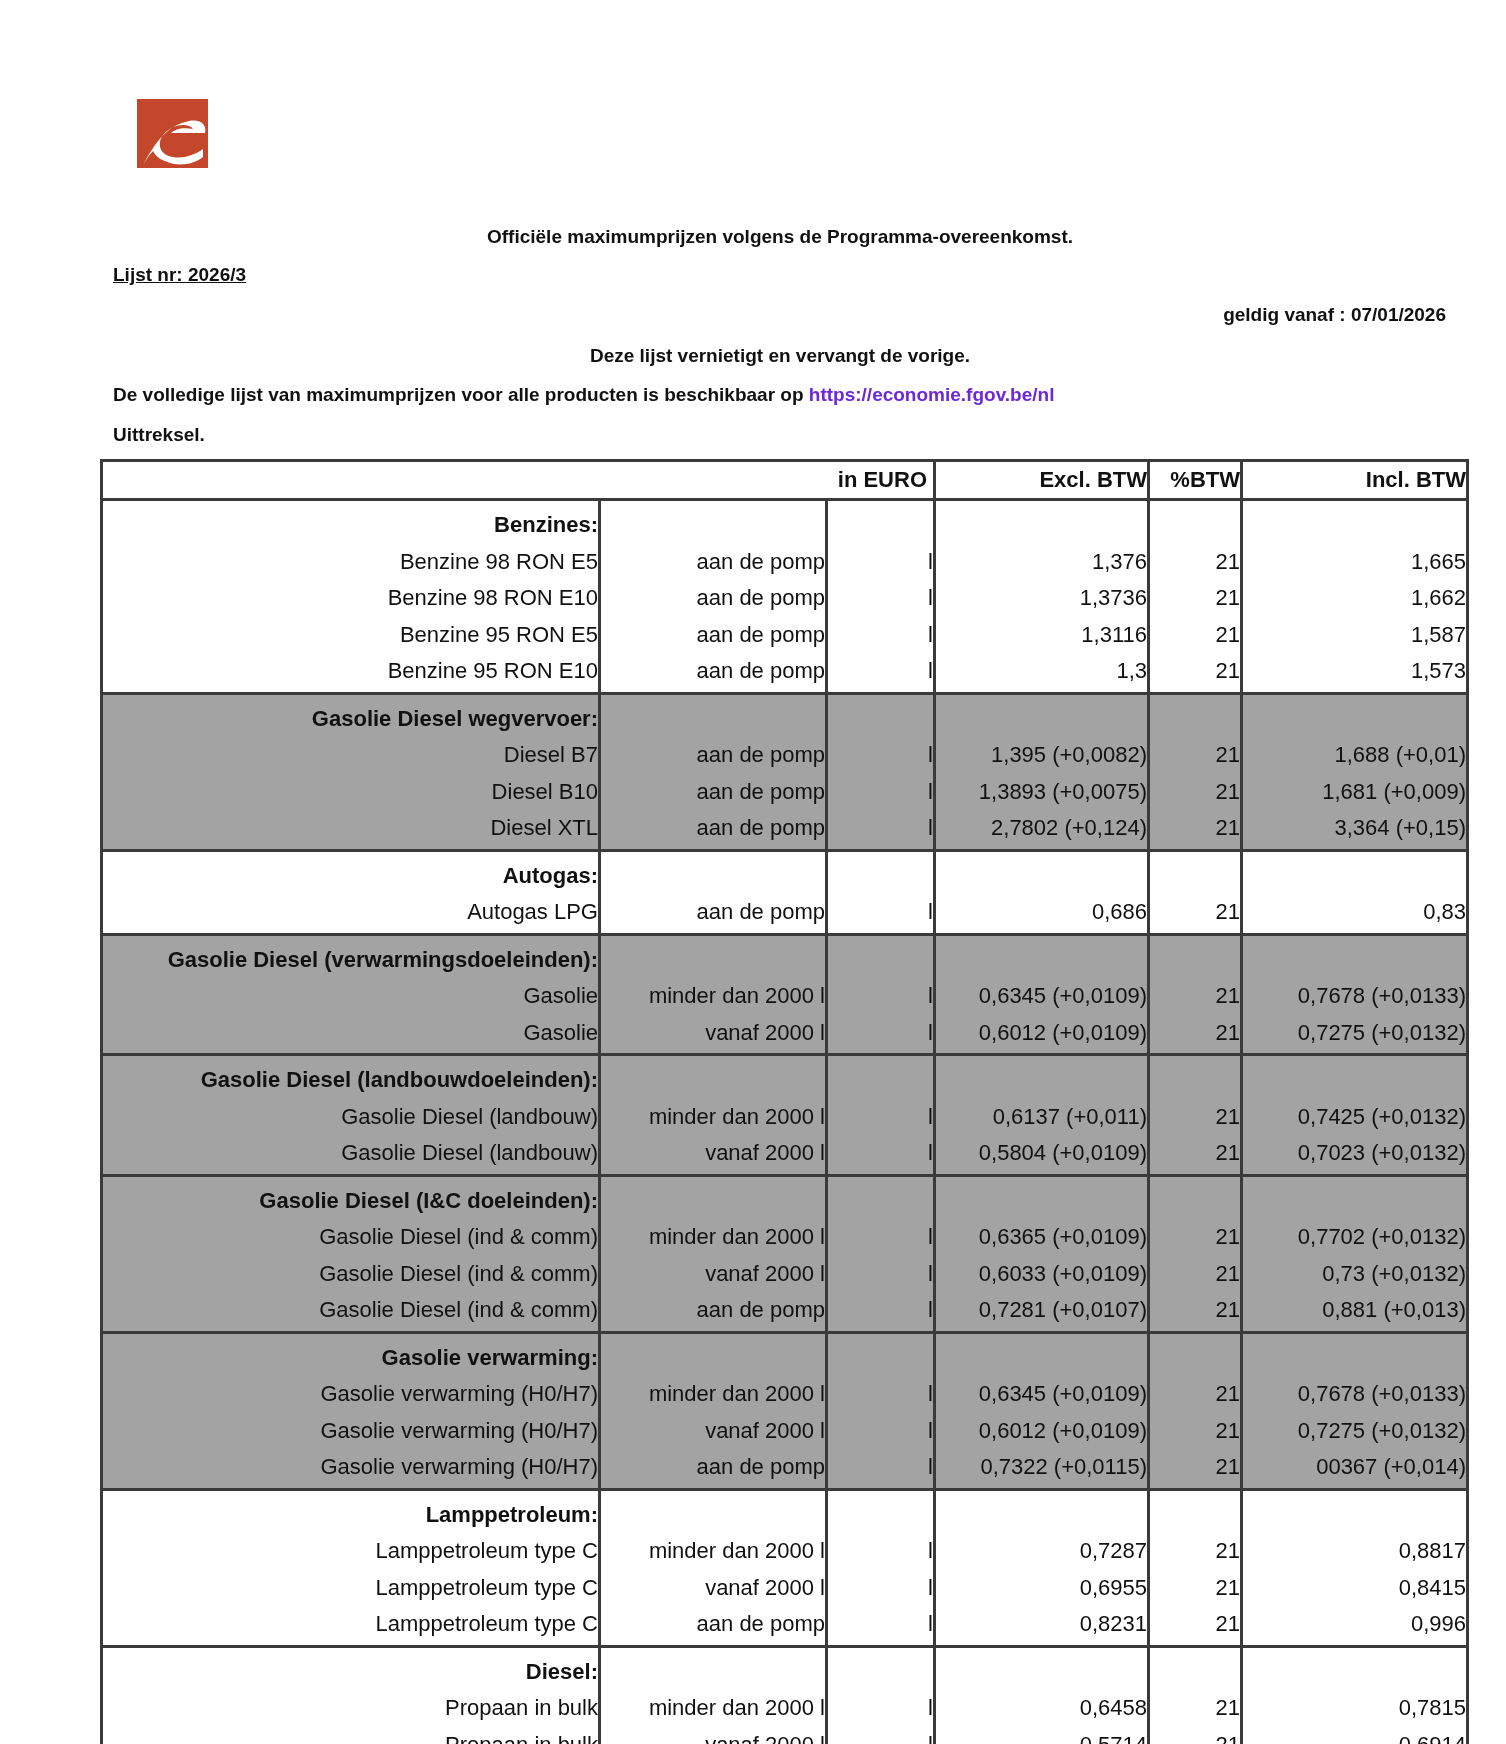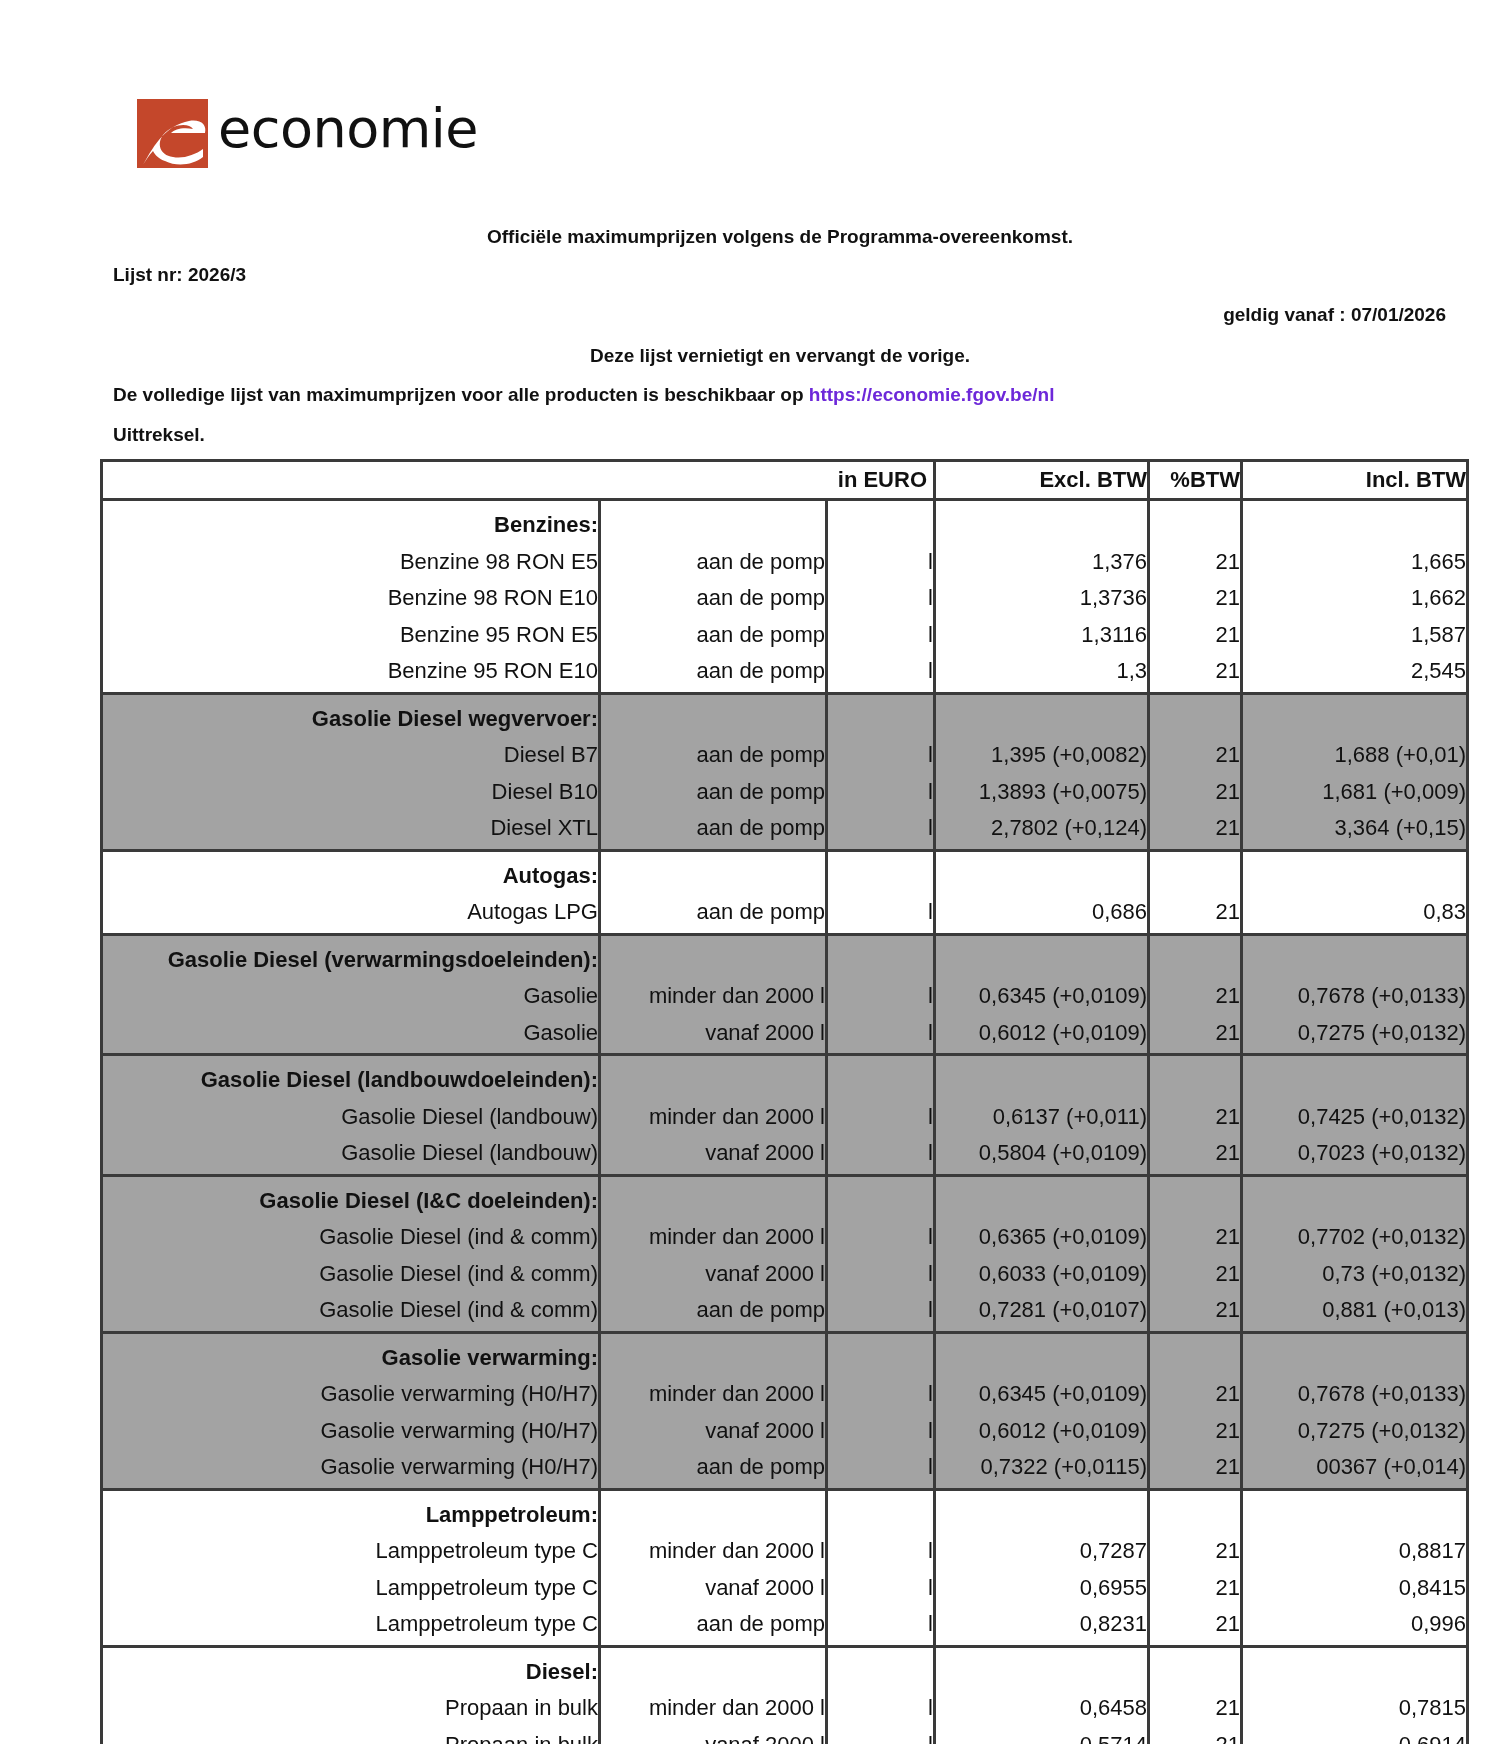--- a/index.html
+++ b/index.html
@@ -25,25 +25,24 @@
 </style>
 </head>
 <body>
 
 <div class="logo">
   <div class="logo-mark">
     <svg width="71" height="69" viewBox="0 0 71 69">
       <path d="M6 66 C 18 44, 30 26, 52 22 C 64 20, 70 26, 68 34 L 34 34 C 38 30, 46 28, 56 30 C 52 24, 36 24, 26 36 C 20 44, 22 56, 36 58 C 46 60, 58 56, 66 50 L 66 58 C 56 66, 40 68, 28 62 C 22 60, 18 56, 16 52 C 12 56, 9 61, 6 66 Z" fill="#ffffff"></path>
     </svg>
   </div>
-  <span class="logo-text">economie</span>
 </div>
 
 <div class="line center" style="top:226px;">Officiële maximumprijzen volgens de Programma-overeenkomst.</div>
-<div class="line" style="left:113px; top:264px;">Lijst nr: 2026/3</div>
+<div class="line" style="left:113px; top:264px;text-decoration:underline;">Lijst nr: 2026/3</div>
 <div class="line" style="right:60px; top:304px;">geldig vanaf : 07/01/2026</div>
 <div class="line center" style="top:345px;">Deze lijst vernietigt en vervangt de vorige.</div>
 <div class="line" style="left:113px; top:384px;">
   <span>De volledige lijst van maximumprijzen voor alle producten is beschikbaar op </span><span class="link">https://economie.fgov.be/nl</span>
 </div>
 <div class="line" style="left:113px; top:424px;">Uittreksel.</div>
 
 <table class="prices" id="prices">
   <colgroup>
       <col class="c1">
@@ -96,21 +95,21 @@
           <div class="cell-line">21</div>
           <div class="cell-line">21</div>
           <div class="cell-line">21</div>
           <div class="cell-line">21</div>
         </td>
         <td>
           <div class="cell-line"></div>
           <div class="cell-line">1,665</div>
           <div class="cell-line">1,662</div>
           <div class="cell-line">1,587</div>
-          <div class="cell-line">2,545</div>
+          <div class="cell-line">1,573</div>
         </td>
       </tr>
     </tbody>
     <tbody class="section grey">
       <tr>
         <td>
           <div class="cell-line cat">Gasolie Diesel wegvervoer:</div>
           <div class="cell-line">Diesel B7</div>
           <div class="cell-line">Diesel B10</div>
           <div class="cell-line">Diesel XTL</div>

